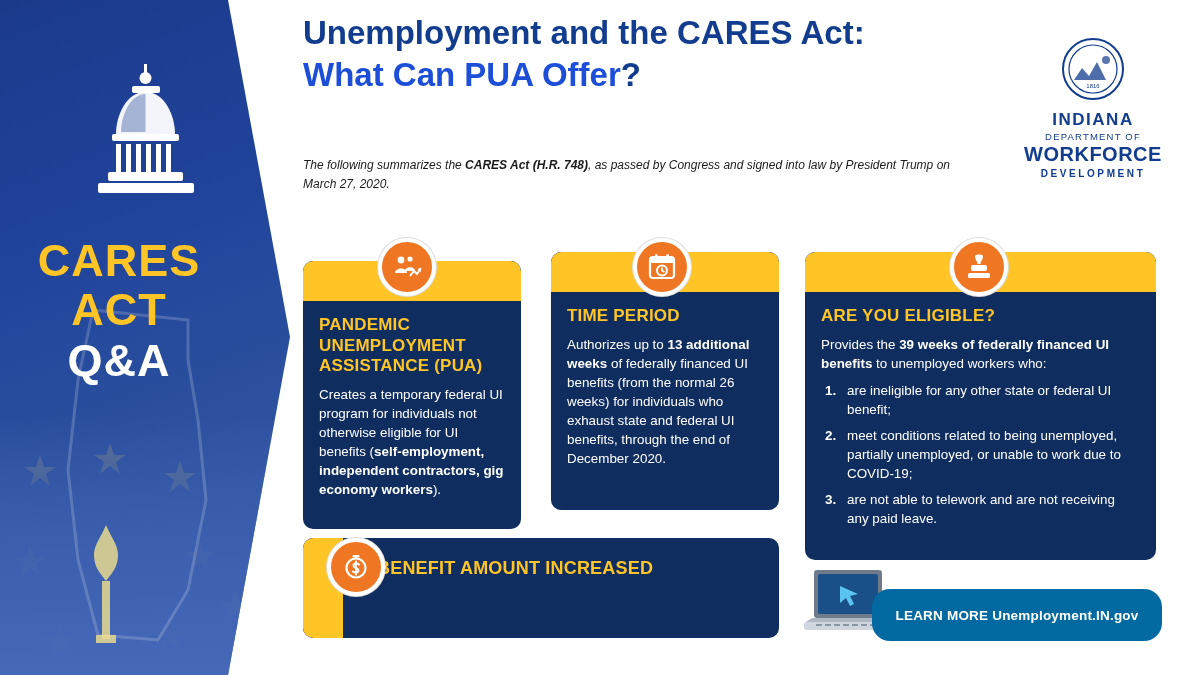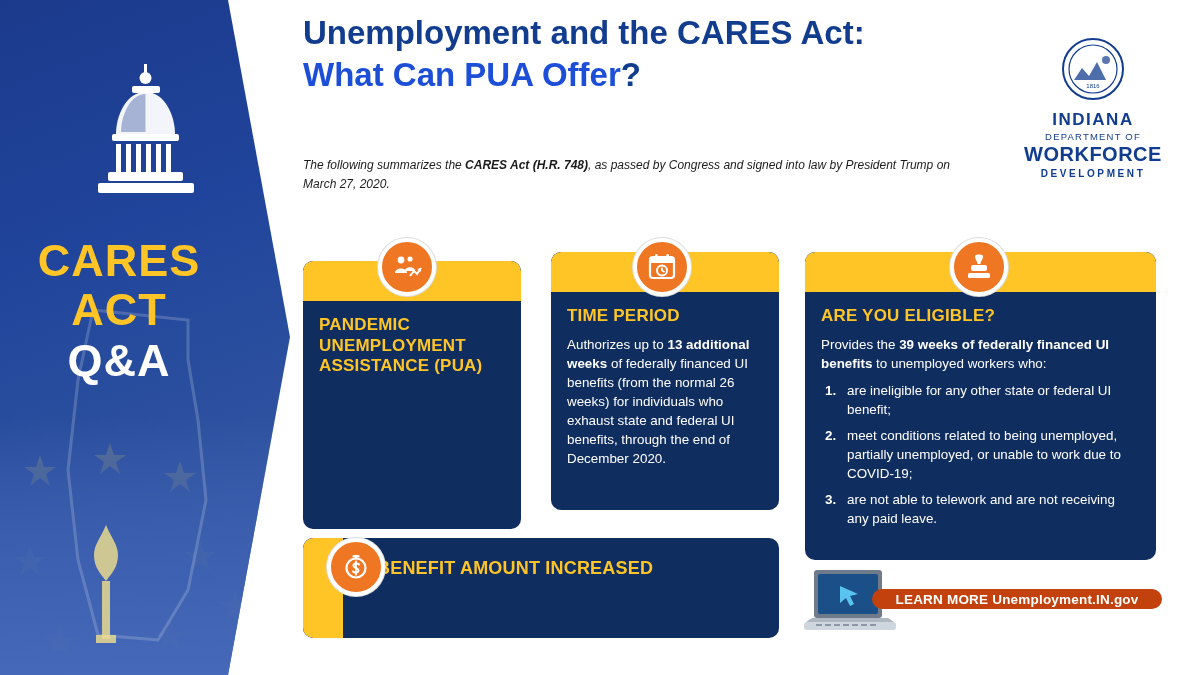--- a/index.html
+++ b/index.html
@@ -100,22 +100,22 @@
     font-size:13.4px; line-height:1.42; margin-bottom:7px; padding-left:26px; position:relative;
   }
   ol.elig-list li:before {
     counter-increment: eligc; content: counter(eligc) ".";
     position:absolute; left:4px; top:0; font-weight:bold;
   }
 
   
   .laptop { position:absolute; left:800px; top:566px; width:100px; height:80px; }
   .learn-btn {
-    position:absolute; left:872px; top:589px; width:290px; height:20px;
-    background:#c2410c; border-radius:18px; color:#ffffff;
+    position:absolute; left:872px; top:589px; width:290px; height:52px;
+    background:#0369a1; border-radius:18px; color:#ffffff;
     display:flex; align-items:center; justify-content:center;
     font-size:13.5px; font-weight:bold; letter-spacing:.2px;
   }
   .learn-btn .more { color:#ffffff; }
 </style>
 </head>
 <body>
 
 <div class="page">
 
@@ -196,20 +196,23 @@
     <div class="n1">INDIANA</div>
     <div class="n2">DEPARTMENT OF</div>
     <div class="n3">WORKFORCE</div>
     <div class="n4">DEVELOPMENT</div>
   </div>
 
   <div class="card" id="card-pua">
     <div class="cap"></div>
     <div class="body">
       <h3>PANDEMIC UNEMPLOYMENT ASSISTANCE (PUA)</h3>
+      <p>
+        <span>Creates a temporary federal UI program for individuals not otherwise eligible for UI benefits (</span><b>self-employment, independent contractors, gig economy workers</b><span>).</span>
+      </p>
     </div>
   </div>
   <div class="badge badge-pua">
     <svg width="32" height="32" viewBox="0 0 32 32">
       <circle cx="10" cy="9" r="3.4" fill="#fff"></circle>
       <path d="M4 22 C4 16 16 16 16 22 Z" fill="#fff"></path>
       <circle cx="19" cy="8" r="2.6" fill="#fff"></circle>
       <path d="M14 20 C14 15 24 15 24 20 Z" fill="#fff"></path>
       <path d="M19 25 L23 20 L26 23 L30 17" stroke="#fff" stroke-width="2" fill="none"></path>
       <path d="M30 17 L30 21 L26.5 18 Z" fill="#fff"></path>

